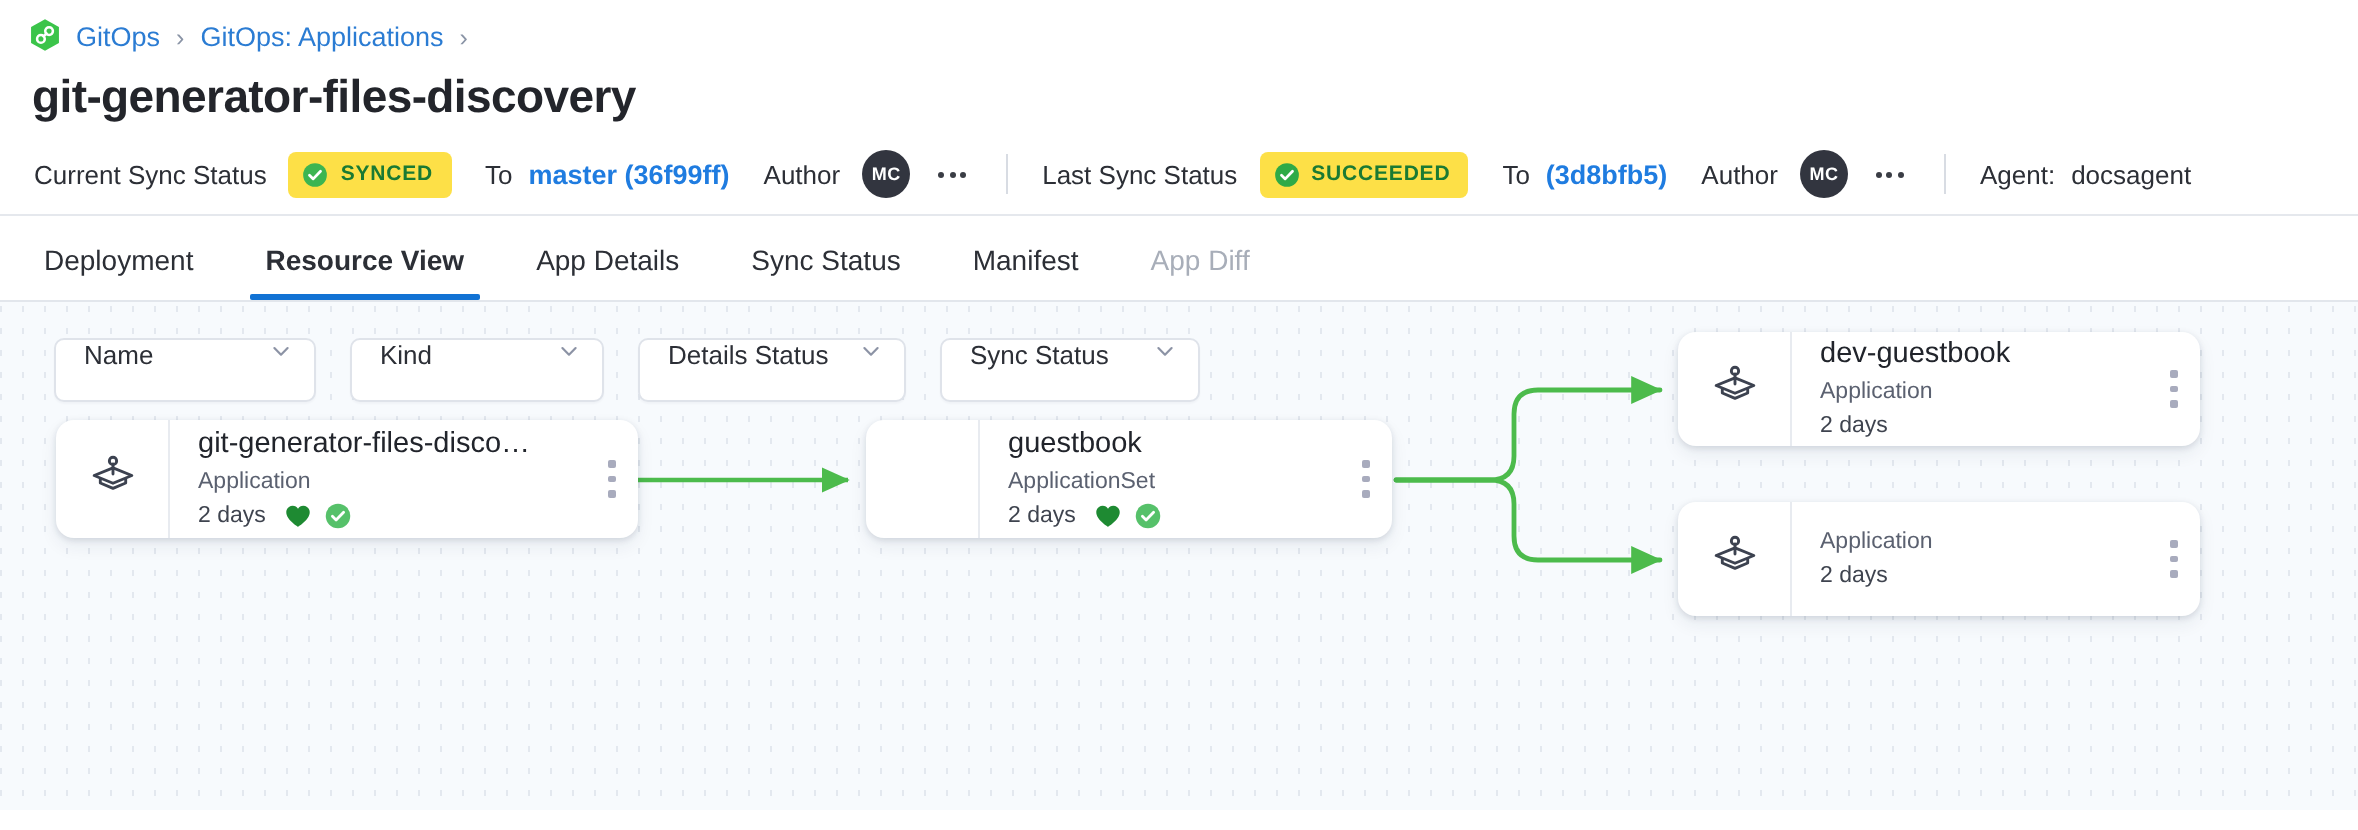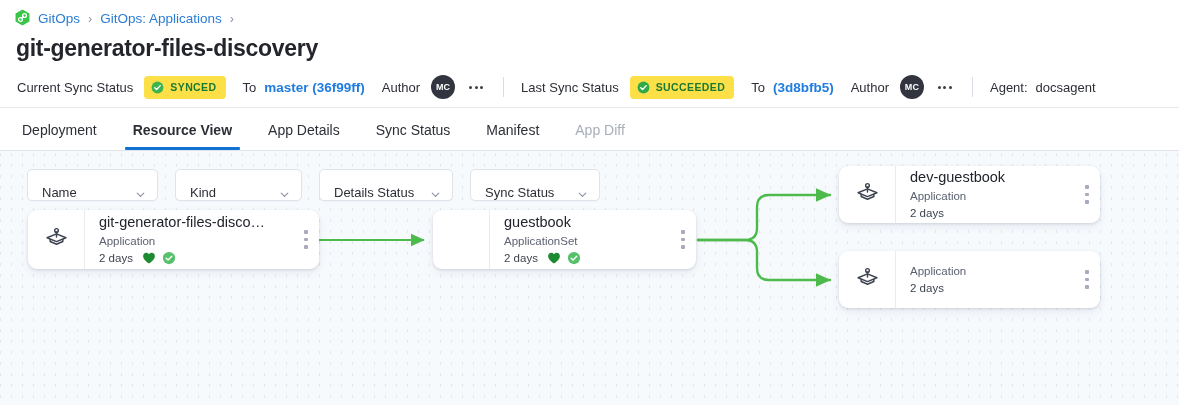--- a/index.html
+++ b/index.html
@@ -181,21 +181,21 @@
   
   .filters {
     position: absolute;
     top: 18px; left: 27px;
     display: flex;
     gap: 17px;
     z-index: 5;
   }
   .filter {
     display: flex;
-    align-items: flex-end;
+    align-items: flex-start;
     justify-content: space-between;
     background: #ffffff;
     border: 1px solid #dfe3ea;
     border-radius: 5px;
     height: 32px;
     padding: 0 11px 0 14px;
     font-size: 13px;
     color: #2c2f36;
     cursor: pointer;
     box-shadow: 0 1px 1px rgba(16,30,60,0.03);

